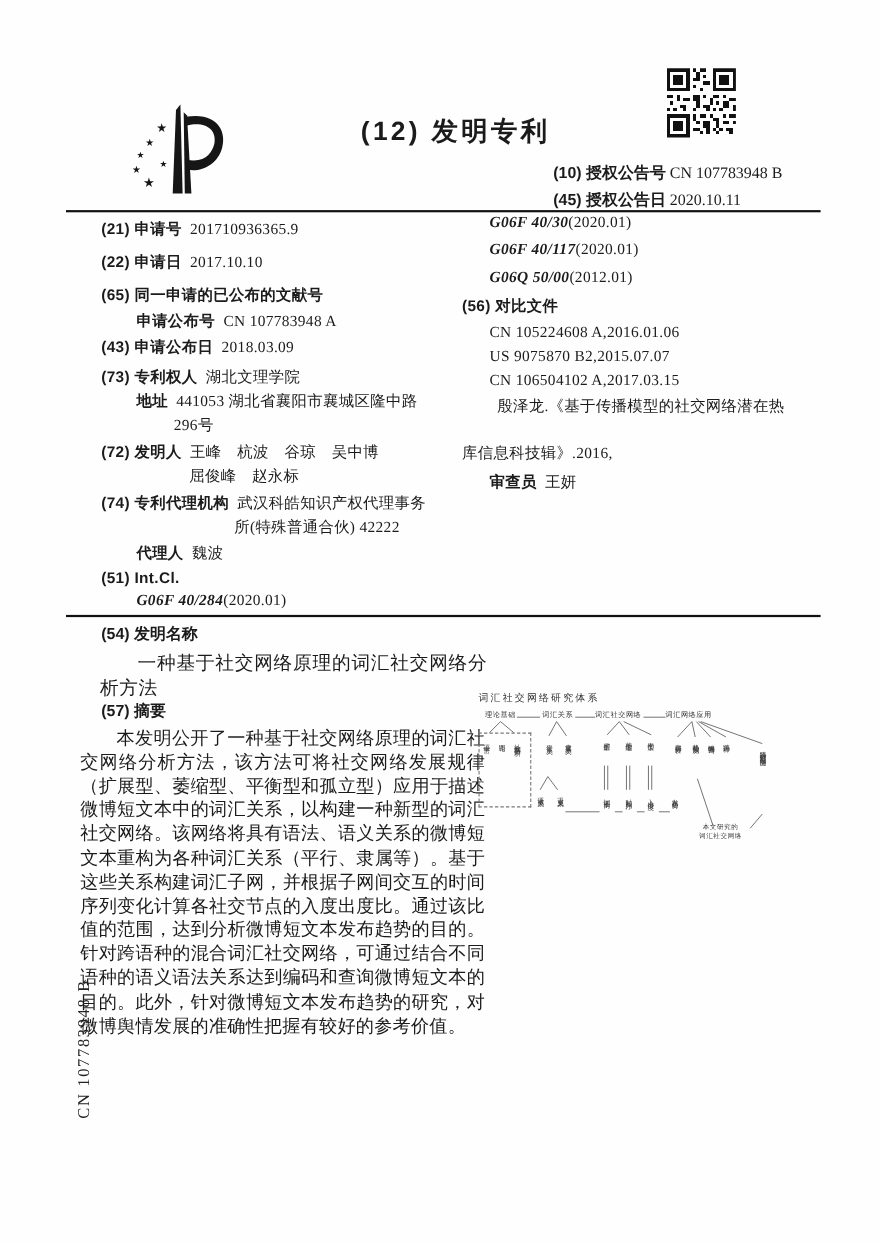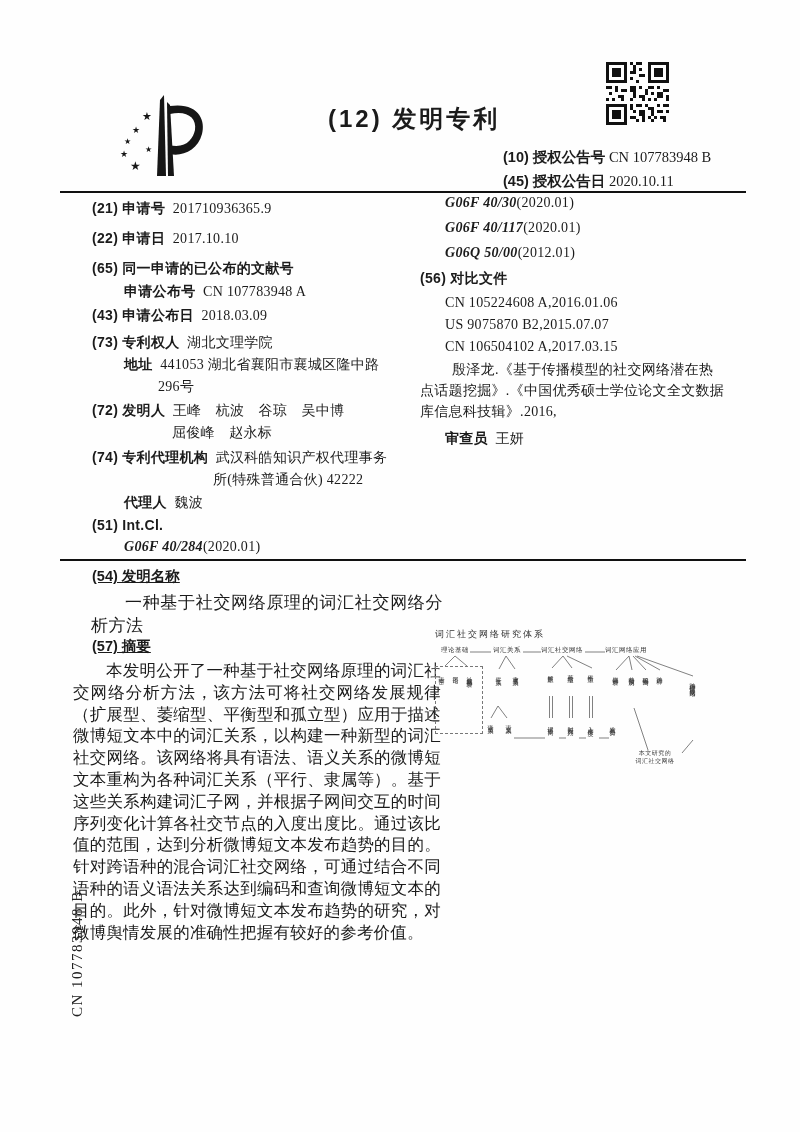--- a/index.html
+++ b/index.html
@@ -9,21 +9,21 @@
   .val{font-family:"Liberation Serif",serif;font-weight:400;}
   .line{position:absolute;font-size:14px;white-space:pre;letter-spacing:0.3px;}
   .rule{position:absolute;left:60px;width:686px;height:2px;background:#111;}
   .office{position:absolute;left:97px;top:58px;font-size:16.5px;}
   .doc-type{position:absolute;left:328px;top:103px;font-size:24px;letter-spacing:3px;}
   .pub-line{position:absolute;left:503px;font-size:14.5px;white-space:pre;}
   .side-code{position:absolute;left:69px;top:1017px;transform:rotate(-90deg);
              transform-origin:0 0;font-size:15px;letter-spacing:1.5px;white-space:nowrap;
              font-family:"Liberation Serif",serif;color:#222;}
   .cls-code{font-style:italic;font-weight:700;font-family:"Liberation Serif",serif;}
-  .sec-label{position:absolute;left:92px;font-size:14.5px;text-decoration:underline;}
+  .sec-label{position:absolute;left:92px;font-size:14.5px;}
   .title-block{position:absolute;left:91px;top:591px;width:352px;font-size:17px;
                line-height:23px;text-indent:2em;text-align:justify;letter-spacing:0.5px;}
   .abstract{position:absolute;left:73px;top:660px;width:368px;font-size:16.5px;
             line-height:21.8px;text-align:justify;text-indent:2em;letter-spacing:0.2px;
             text-justify:inter-ideograph;}
   
   .fig{position:absolute;left:435px;top:626px;width:302px;height:178px;color:#3a3a3a;}
   .fig-title{position:absolute;left:0;top:2px;width:100%;text-align:left;font-size:9px;
              letter-spacing:2px;color:#333;}
   .fig svg{position:absolute;left:0;top:0;}
@@ -143,21 +143,20 @@
   <div class="line" style="left:124px;top:539px;"><span class="cls-code">G06F 40/284</span><span class="val">(2020.01)</span></div>
 
   <div class="line" style="left:445px;top:195px;"><span class="cls-code">G06F 40/30</span><span class="val">(2020.01)</span></div>
   <div class="line" style="left:445px;top:220px;"><span class="cls-code">G06F 40/117</span><span class="val">(2020.01)</span></div>
   <div class="line" style="left:445px;top:245px;"><span class="cls-code">G06Q 50/00</span><span class="val">(2012.01)</span></div>
   <div class="line" style="left:420px;top:270px;"><span class="lbl">(56) 对比文件</span></div>
   <div class="line" style="left:445px;top:295px;"><span class="val">CN 105224608 A,2016.01.06</span></div>
   <div class="line" style="left:445px;top:317px;"><span class="val">US 9075870 B2,2015.07.07</span></div>
   <div class="line" style="left:445px;top:339px;"><span class="val">CN 106504102 A,2017.03.15</span></div>
   <div class="line" style="left:452px;top:361px;"><span class="val">殷泽龙.《基于传播模型的社交网络潜在热</span></div>
-  <div class="line" style="left:420px;top:382px;"><span class="val">点话题挖掘》.《中国优秀硕士学位论文全文数据</span></div>
   <div class="line" style="left:420px;top:403px;"><span class="val">库信息科技辑》.2016,</span></div>
   <div class="line" style="left:445px;top:430px;"><span class="lbl">审查员</span>  <span class="val">王妍</span></div>
 
   <div class="rule" style="top:559px;"></div>
 
   <div class="sec-label lbl" style="top:567px;">(54) 发明名称</div>
   <div class="title-block">一种基于社交网络原理的词汇社交网络分析方法</div>
   <div class="sec-label lbl" style="top:637px;">(57) 摘要</div>
   <div class="abstract">本发明公开了一种基于社交网络原理的词汇社交网络分析方法，该方法可将社交网络发展规律（扩展型、萎缩型、平衡型和孤立型）应用于描述微博短文本中的词汇关系，以构建一种新型的词汇社交网络。该网络将具有语法、语义关系的微博短文本重构为各种词汇关系（平行、隶属等）。基于这些关系构建词汇子网，并根据子网间交互的时间序列变化计算各社交节点的入度出度比。通过该比值的范围，达到分析微博短文本发布趋势的目的。针对跨语种的混合词汇社交网络，可通过结合不同语种的语义语法关系达到编码和查询微博短文本的目的。此外，针对微博短文本发布趋势的研究，对微博舆情发展的准确性把握有较好的参考价值。</div>
 

